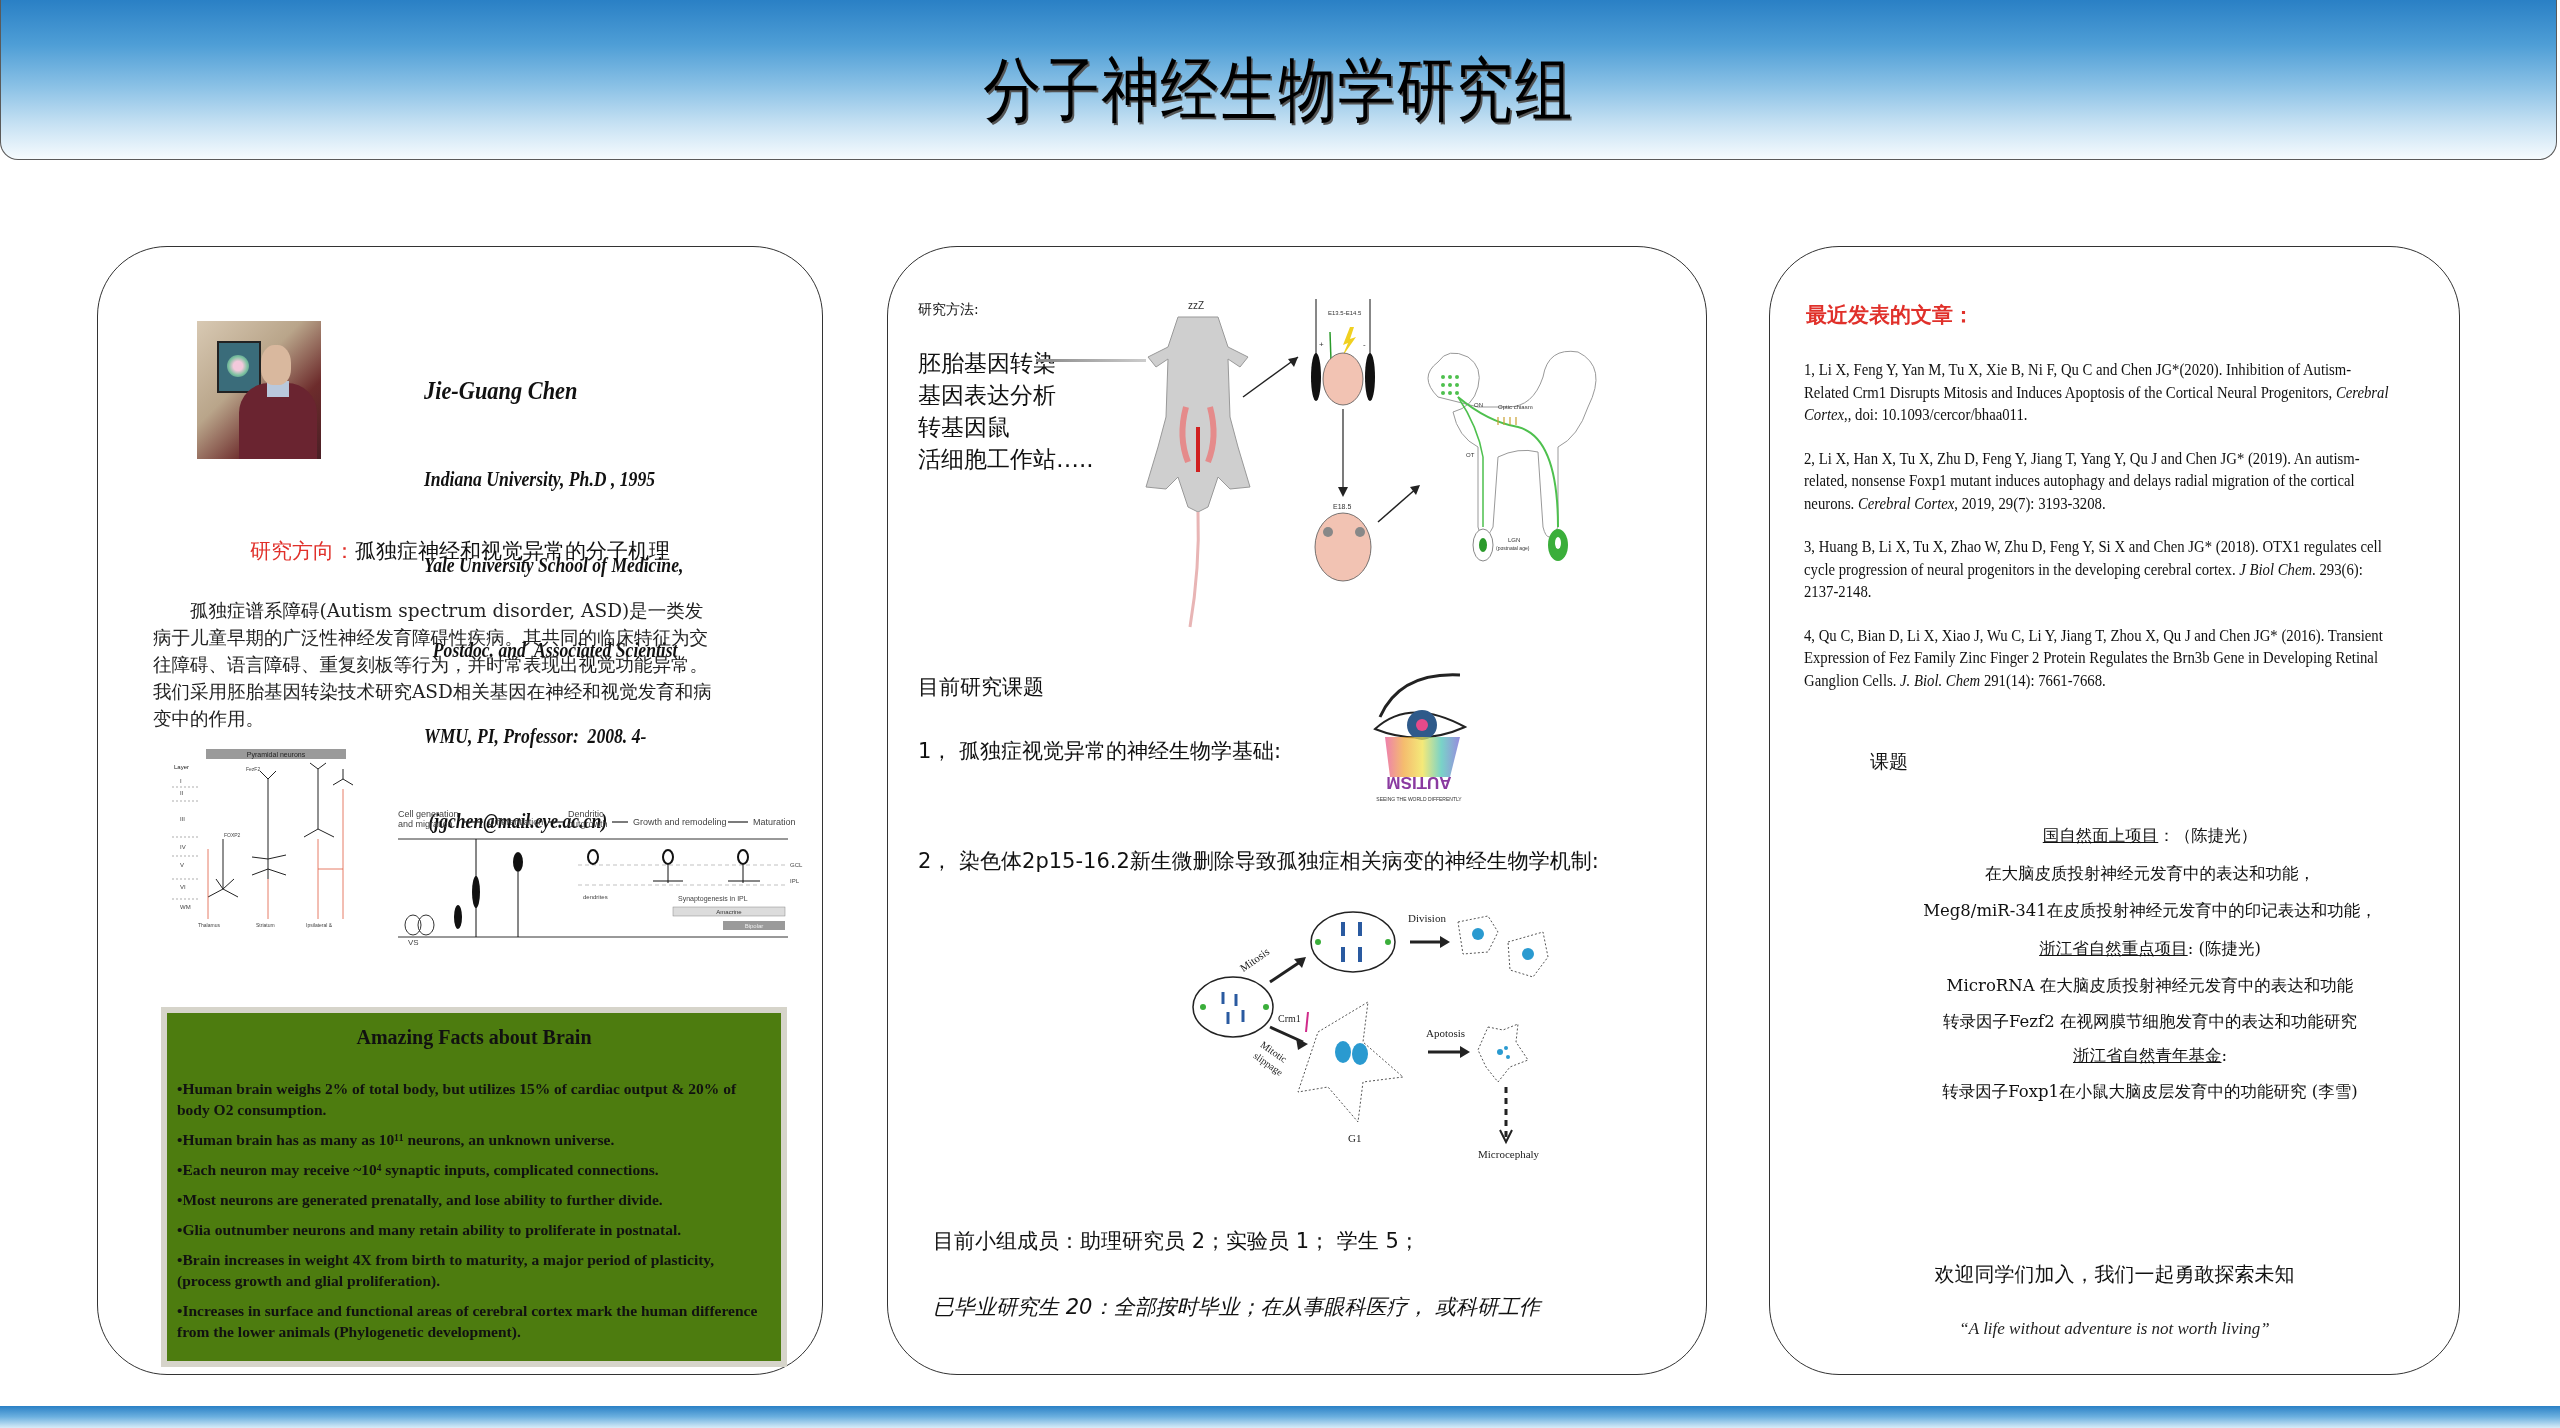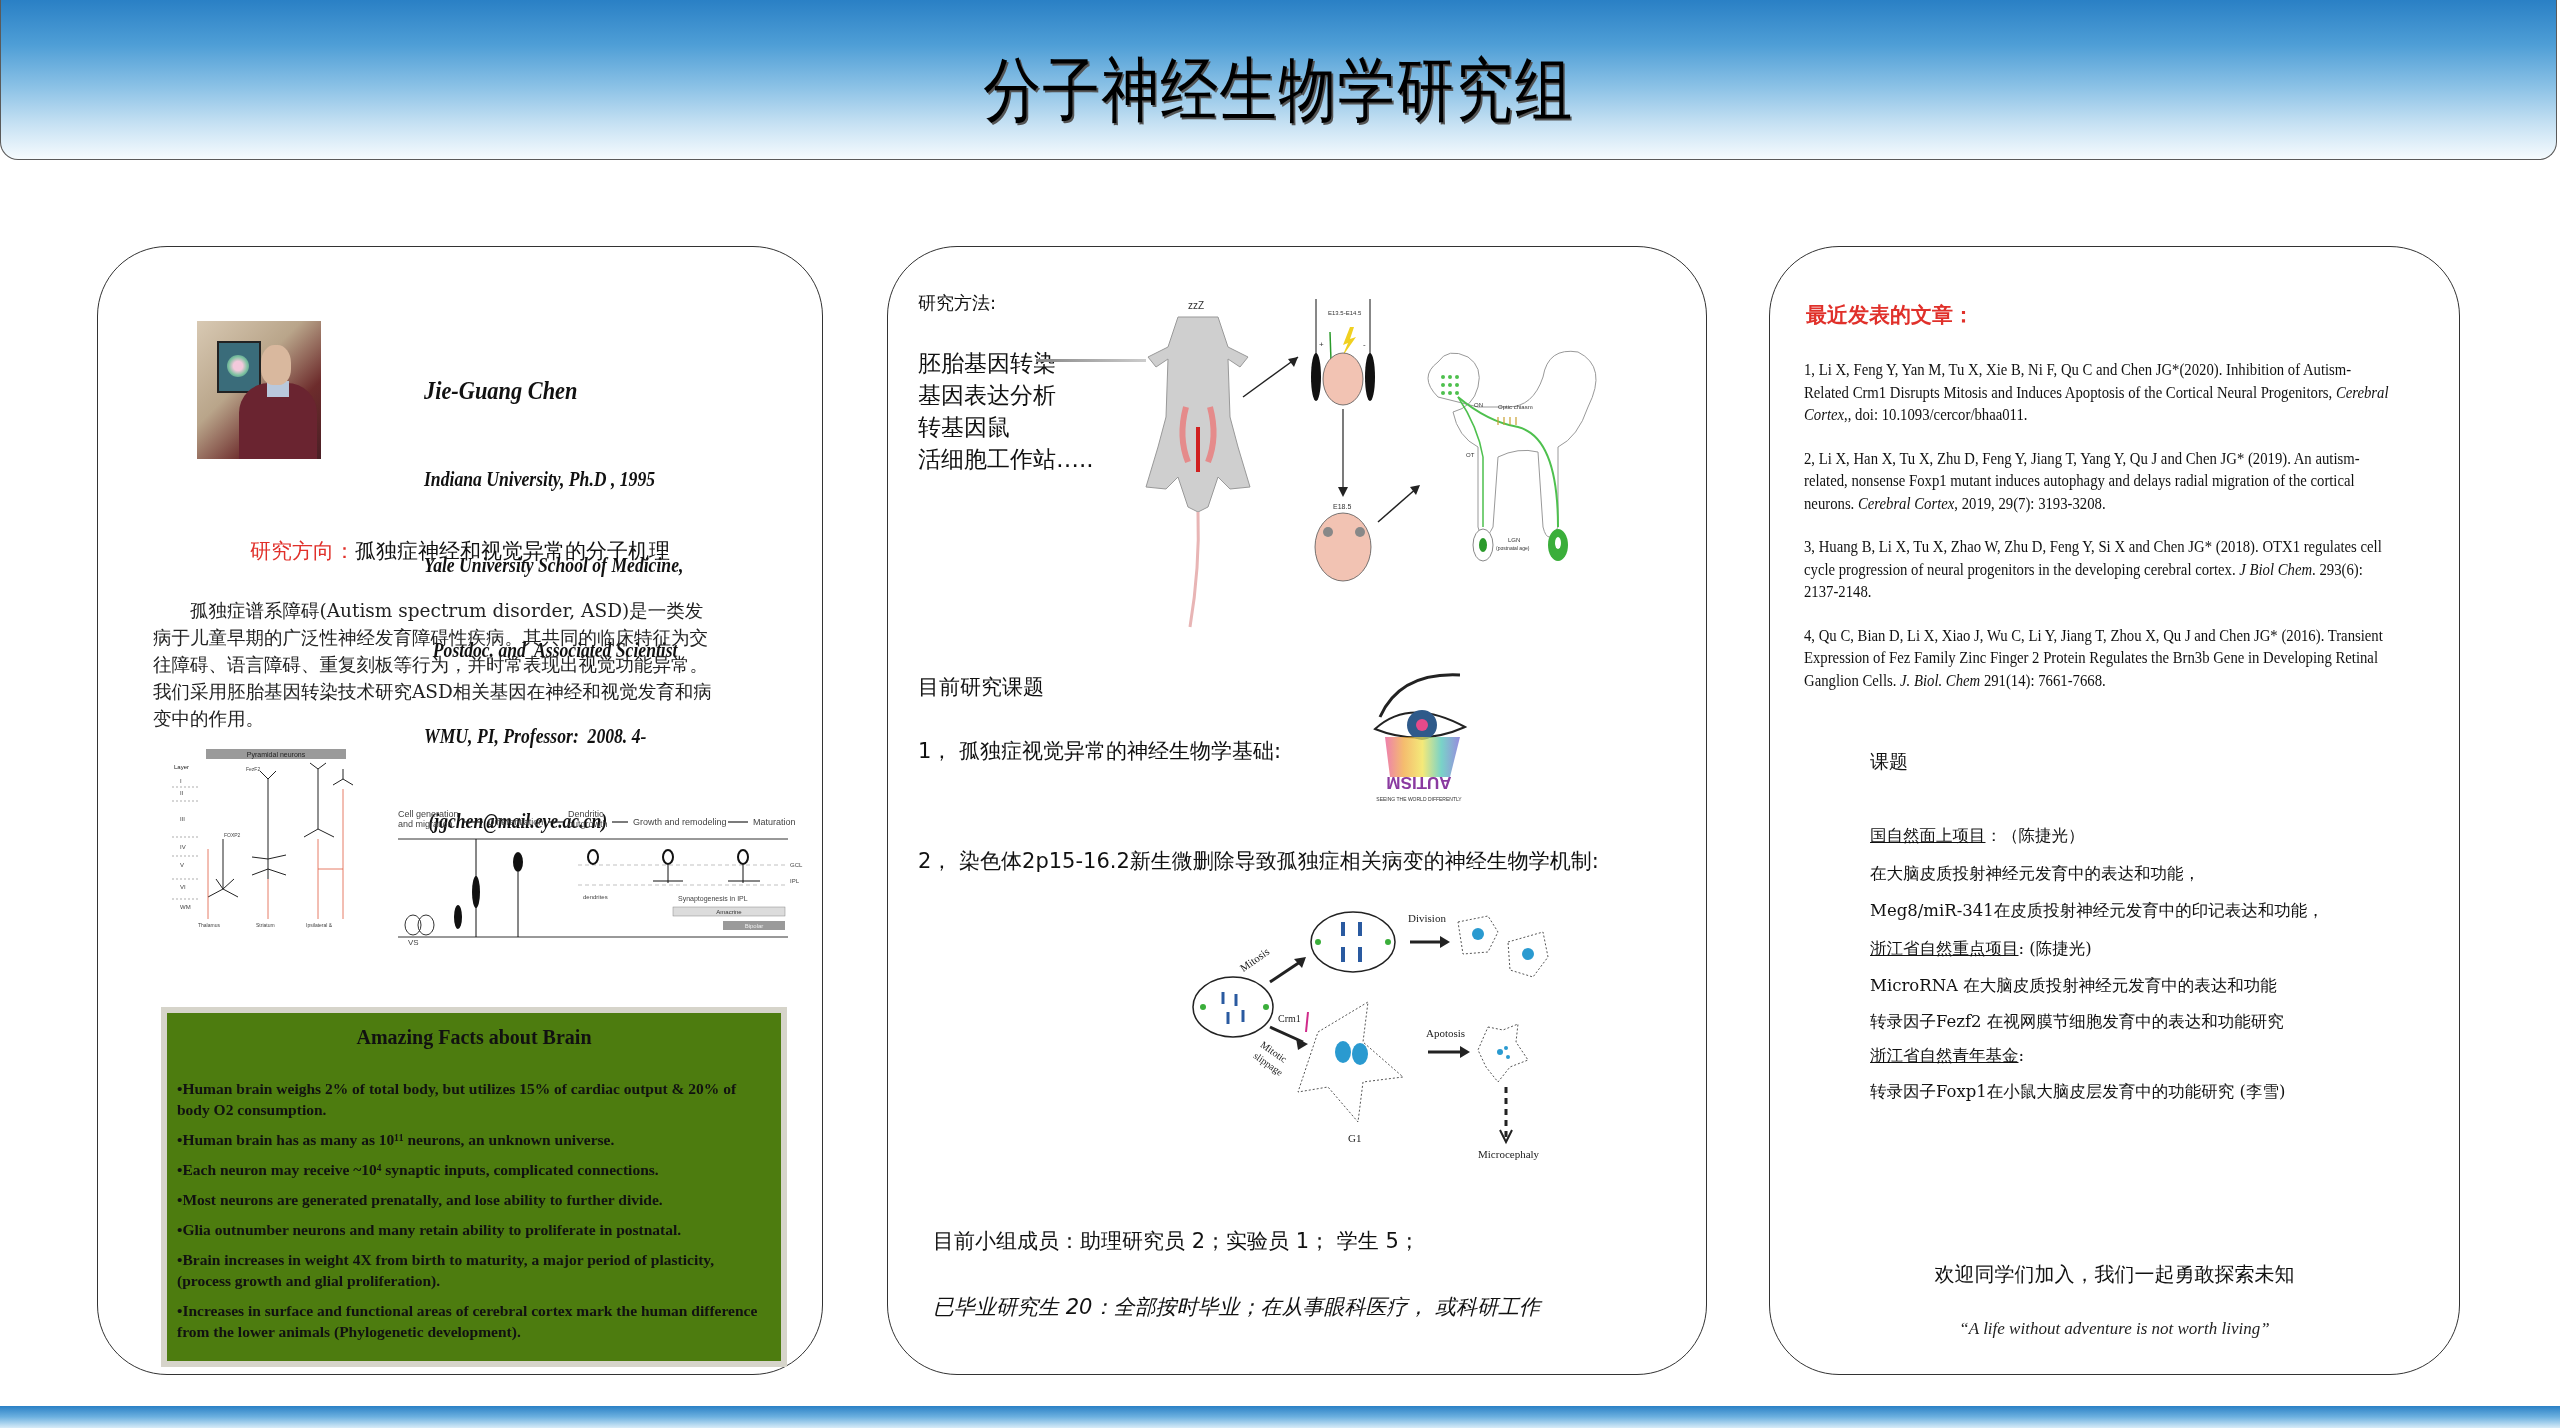--- a/index.html
+++ b/index.html
@@ -61,39 +61,39 @@
     border:6px solid #d6d4ca; box-sizing:border-box;
     font-weight:bold; font-size:15.5px; line-height:21px; color:#111;
   }
   .facts .title { text-align:center; font-size:20px; margin-top:14px; }
   .facts ul { list-style:none; padding:0 10px; margin:30px 0 0 0; }
   .facts li { margin-bottom:9px; }
   .facts li::before { content:"\2022 "; }
 
   
   .mid-text { font-family:"DejaVu Sans",sans-serif; color:#111; }
-  .methods-title { left:30px; top:44px; font-size:18px; }
+  .methods-title { left:30px; top:54px; font-size:14px; }
   .methods-list { left:30px; top:100px; font-size:23px; line-height:32px; }
   .methods-arrow { left:148px; top:112px; width:110px; height:3px; background:linear-gradient(to right,#888,#ccc); }
   .fig-mouse { left:250px; top:50px; width:520px; height:340px; }
   .topics-title { left:30px; top:426px; font-size:21px; }
   .topic1 { left:30px; top:490px; font-size:21px; }
   .fig-eye { left:472px; top:420px; width:118px; height:140px; }
   .topic2 { left:30px; top:600px; font-size:21px; }
   .fig-cell { left:300px; top:655px; width:400px; height:270px; }
   .members { left:45px; top:980px; font-size:21px; }
   .graduates { left:45px; top:1046px; font-size:21px;font-style:italic; }
 
   
   .pub-title { left:36px; top:54px; font-family:"DejaVu Sans",sans-serif; font-size:21px; color:#e0302a; font-weight:bold; }
   .pubs { left:34px; top:112px; width:640px; font-size:16px; line-height:22.5px; color:#111; transform:scaleX(0.92); transform-origin:left top; }
   .pubs p { margin:0 0 21px 0; }
   .grants-title { left:100px; top:502px; font-family:"DejaVu Serif",serif; font-size:19px; }
   .grants { left:100px; top:570px; font-family:"DejaVu Serif",serif; font-size:16.5px; line-height:37.5px; color:#111; width:560px; }
-  .grants .g { white-space:nowrap; }
+  .grants .g { white-space:nowrap;text-align:center; }
   .grants .u { text-decoration:underline; }
   .welcome { left:0; right:0; top:1014px; text-align:center; font-family:"DejaVu Sans",sans-serif; font-size:20px; }
   .motto { left:0; right:0; top:1072px; text-align:center; font-style:italic; font-size:17px; color:#222; }
 </style>
 </head>
 <body>
 
 <div class="header">
   <div class="header-title">分子神经生物学研究组</div>
 </div>

